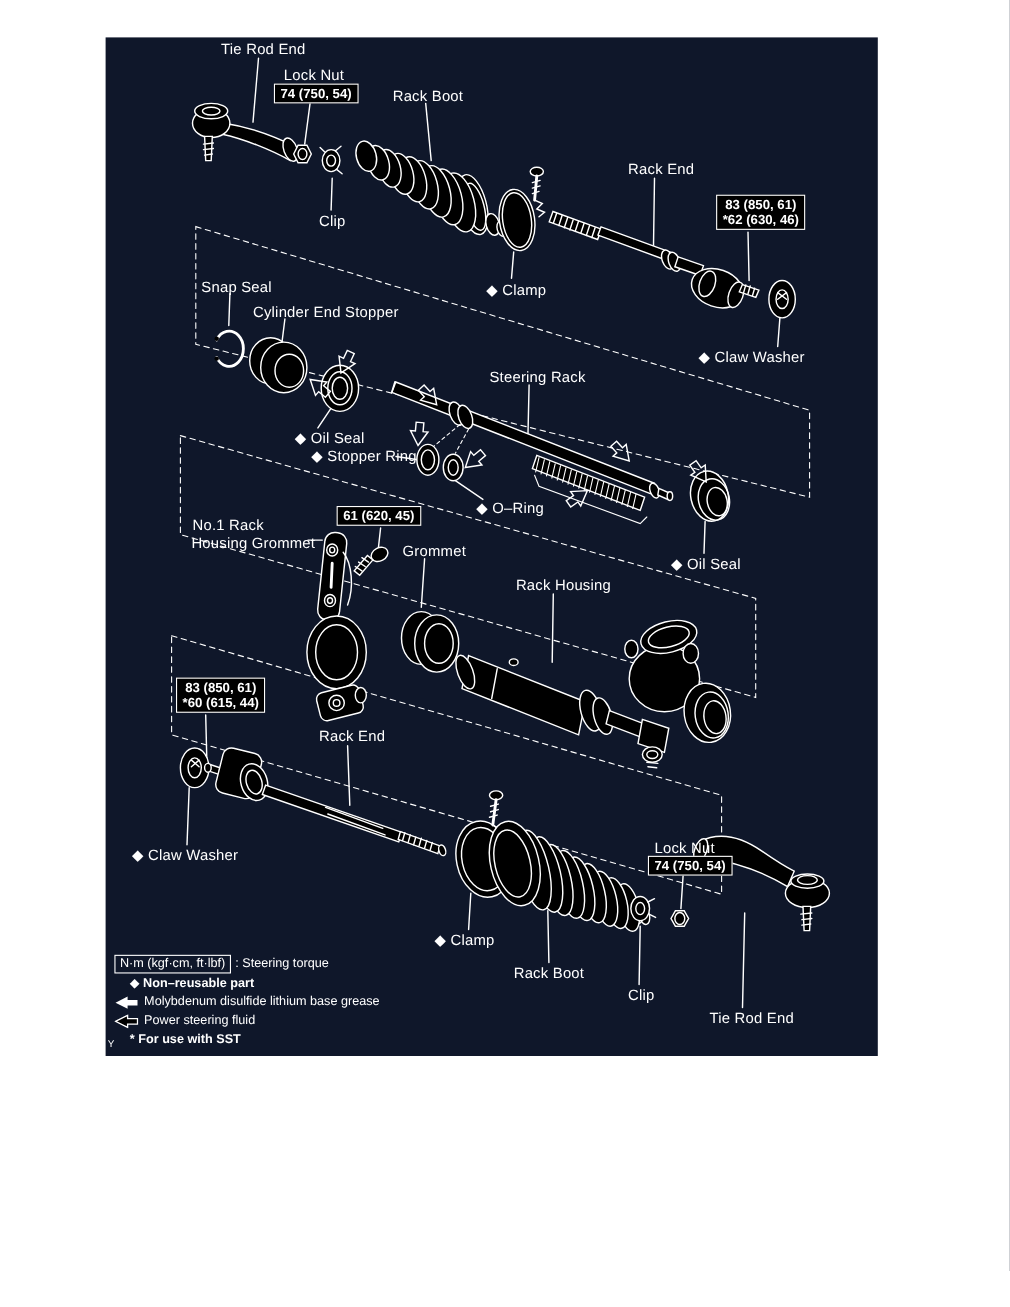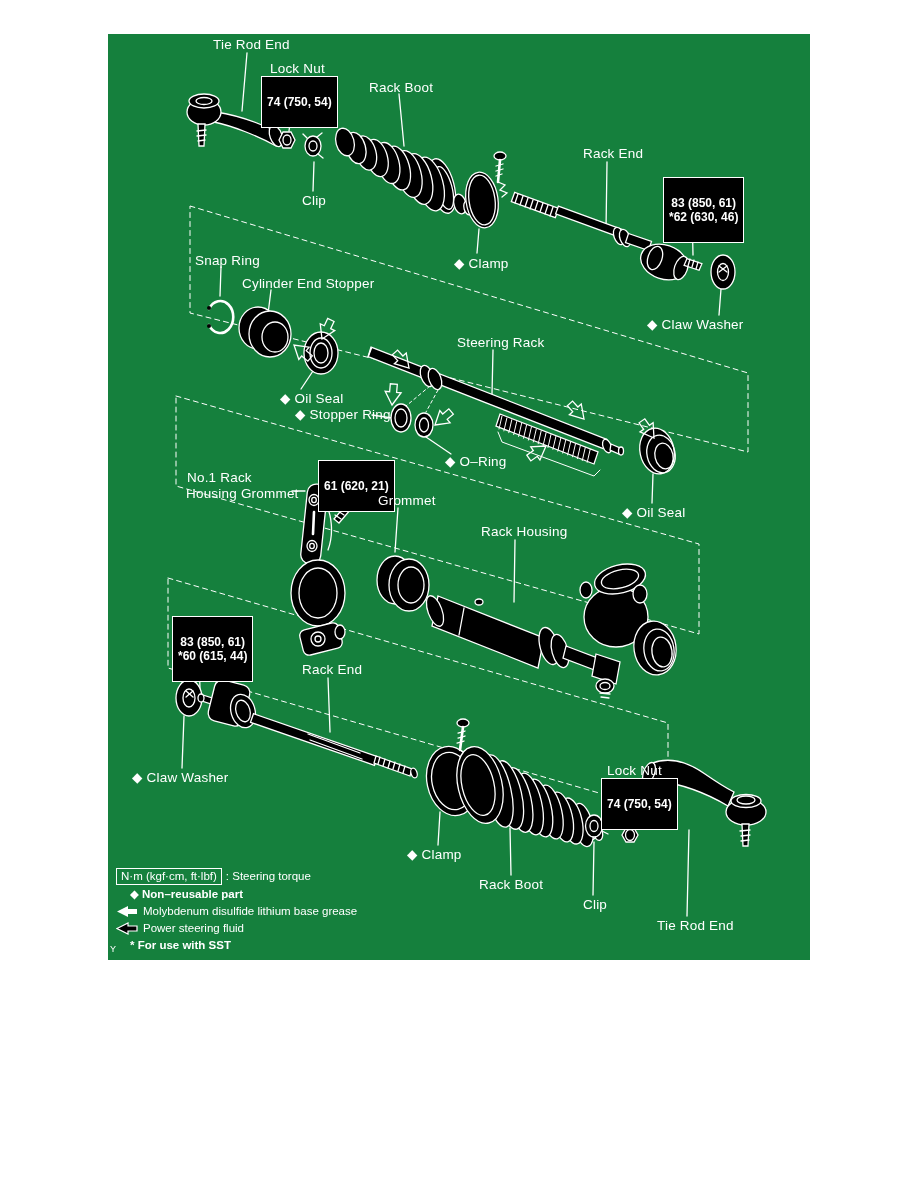--- a/index.html
+++ b/index.html
@@ -1,40 +1,40 @@
 <!DOCTYPE html>
 <html><head>
 <meta charset="utf-8">
 <style>
   html,body{margin:0;padding:0;}
   body{
     width:918px;height:1188px;background:#ffffff;position:relative;
     font-family:"Liberation Sans","DejaVu Sans",sans-serif;
   }
   .diagram{
-    position:absolute;left:108px;top:34px;width:702px;height:926px;
-    background:#15803d;overflow:hidden;
+    position:absolute;left:96px;top:34px;width:702px;height:926px;
+    background:#0f172a;overflow:hidden;
   }
   .art{position:absolute;left:0;top:0;}
   .art path,.art ellipse,.art line,.art polygon,.art polyline,.art rect{
     stroke:#fff;stroke-width:1.3;fill:none;stroke-linecap:round;
   }
   .art .f{fill:#000;}
   .art .fw{fill:#fff;stroke:none;}
   .art .dash{stroke-dasharray:5 4;stroke-width:1;}
   .art .dash2{stroke-dasharray:3 3;stroke-width:1;}
   .art .thin{stroke-width:1;}
   .art .thick{stroke-width:2.6;}
   .lbl{
     position:absolute;color:#fff;font-size:13.5px;line-height:15px;
     white-space:nowrap;letter-spacing:.2px;
   }
   .torque{
     position:absolute;color:#fff;font-size:12px;font-weight:bold;line-height:14px;
-    border:1.5px solid #fff;background:#000;padding:18px 5px;white-space:nowrap;
+    border:1.5px solid #fff;background:#000;padding:1px 5px;white-space:nowrap;
     text-align:center;
   }
   .legend{position:absolute;left:8px;top:834px;color:#fff;font-size:11.5px;line-height:15px;}
   .legend .row{display:flex;align-items:center;margin-bottom:2px;white-space:nowrap;}
   .legend .tbox{border:1.2px solid #fff;padding:0 4px;font-size:11.5px;margin-right:4px;}
   .legend .ico{margin-right:5px;display:inline-block;}
   .legend .ind{margin-left:14px;font-weight:bold;}
   .pagemarker{position:absolute;left:2px;top:910px;color:#fff;font-size:9px;}
 </style>
 </head>
@@ -365,28 +365,28 @@
   </div>
   <div class="lbl" style="left:261px;top:46px">Rack Boot</div>
   <div class="lbl" style="left:194px;top:159px">Clip</div>
   <div class="lbl" style="left:346px;top:222px">◆ Clamp</div>
   <div class="lbl" style="left:475px;top:112px">Rack End</div>
   <div class="torque" style="left:555px;top:143px">
     <div>83 (850, 61)</div>
     <div>*62 (630, 46)</div>
   </div>
   <div class="lbl" style="left:539px;top:283px">◆ Claw Washer</div>
-  <div class="lbl" style="left:87px;top:219px">Snap Ring</div>
+  <div class="lbl" style="left:87px;top:219px">Snap Seal</div>
   <div class="lbl" style="left:134px;top:242px">Cylinder End Stopper</div>
   <div class="lbl" style="left:349px;top:301px">Steering Rack</div>
   <div class="lbl" style="left:172px;top:357px">◆ Oil Seal</div>
   <div class="lbl" style="left:187px;top:373px">◆ Stopper Ring</div>
   <div class="lbl" style="left:337px;top:420px">◆ O–Ring</div>
   <div class="torque" style="left:210px;top:426px">
-    <div>61 (620, 21)</div>
+    <div>61 (620, 45)</div>
   </div>
   <div class="lbl" style="left:79px;top:436px">No.1 Rack</div>
   <div class="lbl" style="left:78px;top:452px">Housing Grommet</div>
   <div class="lbl" style="left:270px;top:459px">Grommet</div>
   <div class="lbl" style="left:373px;top:490px">Rack Housing</div>
   <div class="lbl" style="left:514px;top:471px">◆ Oil Seal</div>
   <div class="torque" style="left:64px;top:582px">
     <div>83 (850, 61)</div>
     <div>*60 (615, 44)</div>
   </div>

